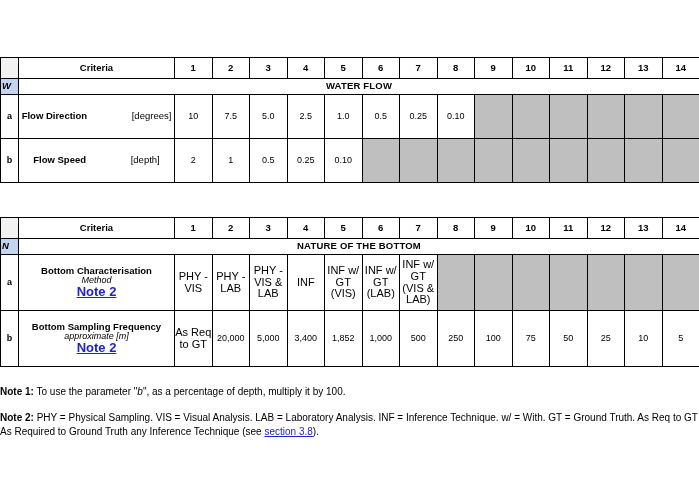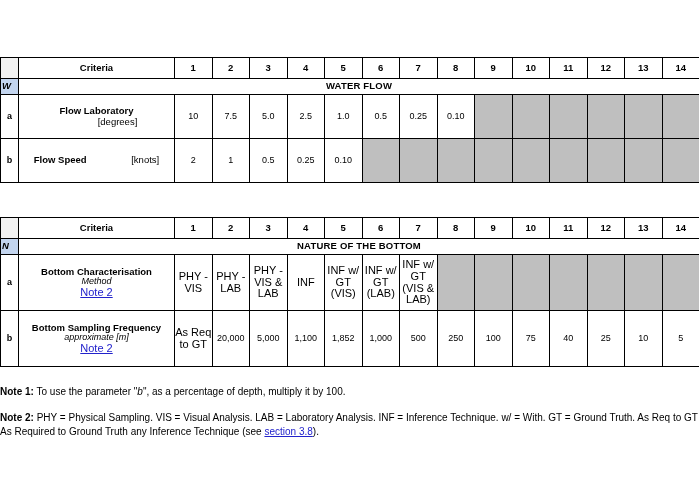--- a/index.html
+++ b/index.html
@@ -90,22 +90,22 @@
     padding-left: 42px;
   }
   .crit .sub {
     display: block;
     font-weight: normal;
     font-size: 9px;
     font-style: italic;
   }
   .crit .note {
     display: block;
-    font-weight: normal;
-    font-size: 11px;
+    font-weight: bold;
+    font-size: 13px;
     color: #2222cc;
     text-decoration: underline;
     cursor: pointer;
   }
 
   .datacell { font-size: 9px; }
   .smallwrap { font-size: 11px; line-height: 1.12; }
 
   
   #table-water-flow { left: 0px; top: 57px; width: 699px; }
@@ -170,21 +170,21 @@
         <td>14</td>
       </tr>
       <tr class="banner">
         <td class="sec">W</td>
         <td colspan="15">WATER FLOW</td>
       </tr>
 
       <tr style="height:44px">
         <td class="rowlab">a</td>
         <td class="crit">
-          <span>Flow Laboratory</span>
+          <span>Flow Direction</span>
           <span class="unit">[degrees]</span>
         </td>
         <td class="datacell">10</td>
         <td class="datacell">7.5</td>
         <td class="datacell">5.0</td>
         <td class="datacell">2.5</td>
         <td class="datacell">1.0</td>
         <td class="datacell">0.5</td>
         <td class="datacell">0.25</td>
         <td class="datacell">0.10</td>
@@ -193,21 +193,21 @@
         <td class="datacell gray"></td>
         <td class="datacell gray"></td>
         <td class="datacell gray"></td>
         <td class="datacell gray"></td>
       </tr>
 
       <tr style="height:44px">
         <td class="rowlab">b</td>
         <td class="crit">
           <span>Flow Speed</span>
-          <span class="unit">[knots]</span>
+          <span class="unit">[depth]</span>
         </td>
         <td class="datacell">2</td>
         <td class="datacell">1</td>
         <td class="datacell">0.5</td>
         <td class="datacell">0.25</td>
         <td class="datacell">0.10</td>
         <td class="datacell gray"></td>
         <td class="datacell gray"></td>
         <td class="datacell gray"></td>
         <td class="datacell gray"></td>
@@ -289,28 +289,28 @@
       <tr style="height:56px">
         <td class="rowlab">b</td>
         <td class="crit">
           <span>Bottom Sampling Frequency</span>
           <span class="sub">approximate [m]</span>
           <span class="note">Note 2</span>
         </td>
         <td class="smallwrap">As Req to GT</td>
         <td class="datacell">20,000</td>
         <td class="datacell">5,000</td>
-        <td class="datacell">1,100</td>
+        <td class="datacell">3,400</td>
         <td class="datacell">1,852</td>
         <td class="datacell">1,000</td>
         <td class="datacell">500</td>
         <td class="datacell">250</td>
         <td class="datacell">100</td>
         <td class="datacell">75</td>
-        <td class="datacell">40</td>
+        <td class="datacell">50</td>
         <td class="datacell">25</td>
         <td class="datacell">10</td>
         <td class="datacell">5</td>
       </tr>
     </tbody>
   </table>
 
   <div class="notes">
     <div class="note-block"><span class="note-lbl">Note 1:</span><span> To use the parameter "</span><span class="ital">b</span><span>", as a percentage of depth, multiply it by 100.</span></div>
 

